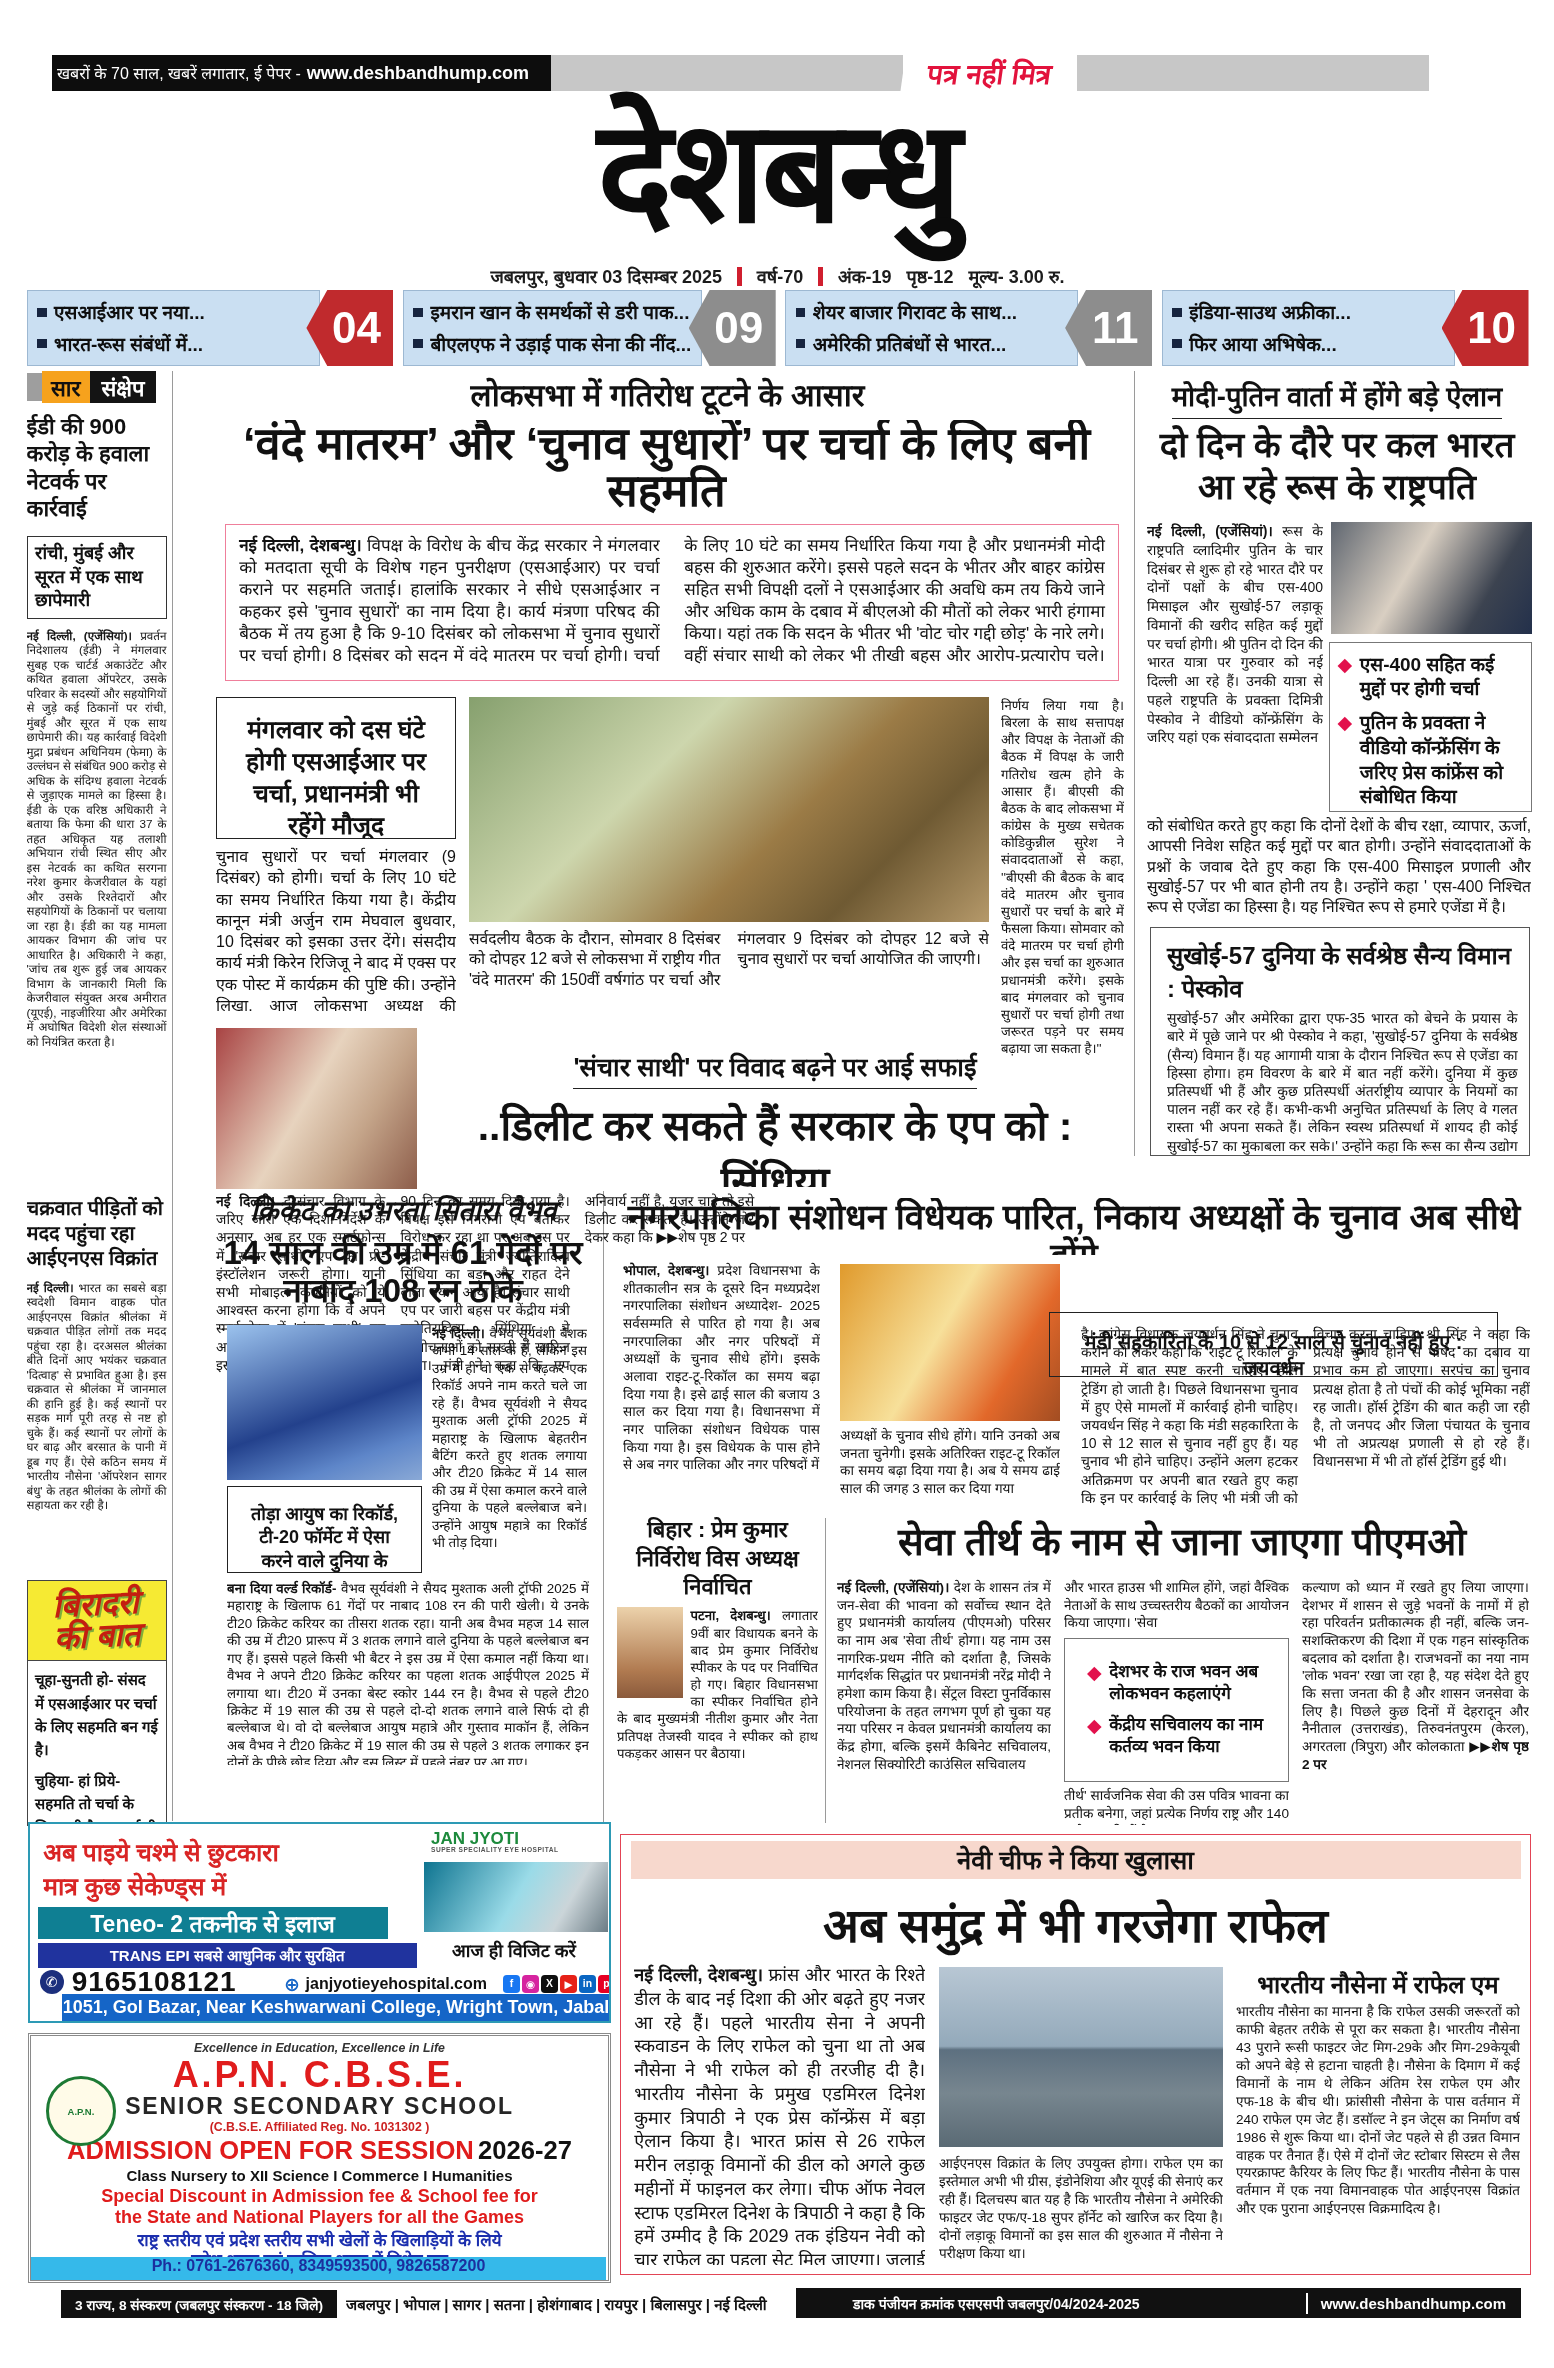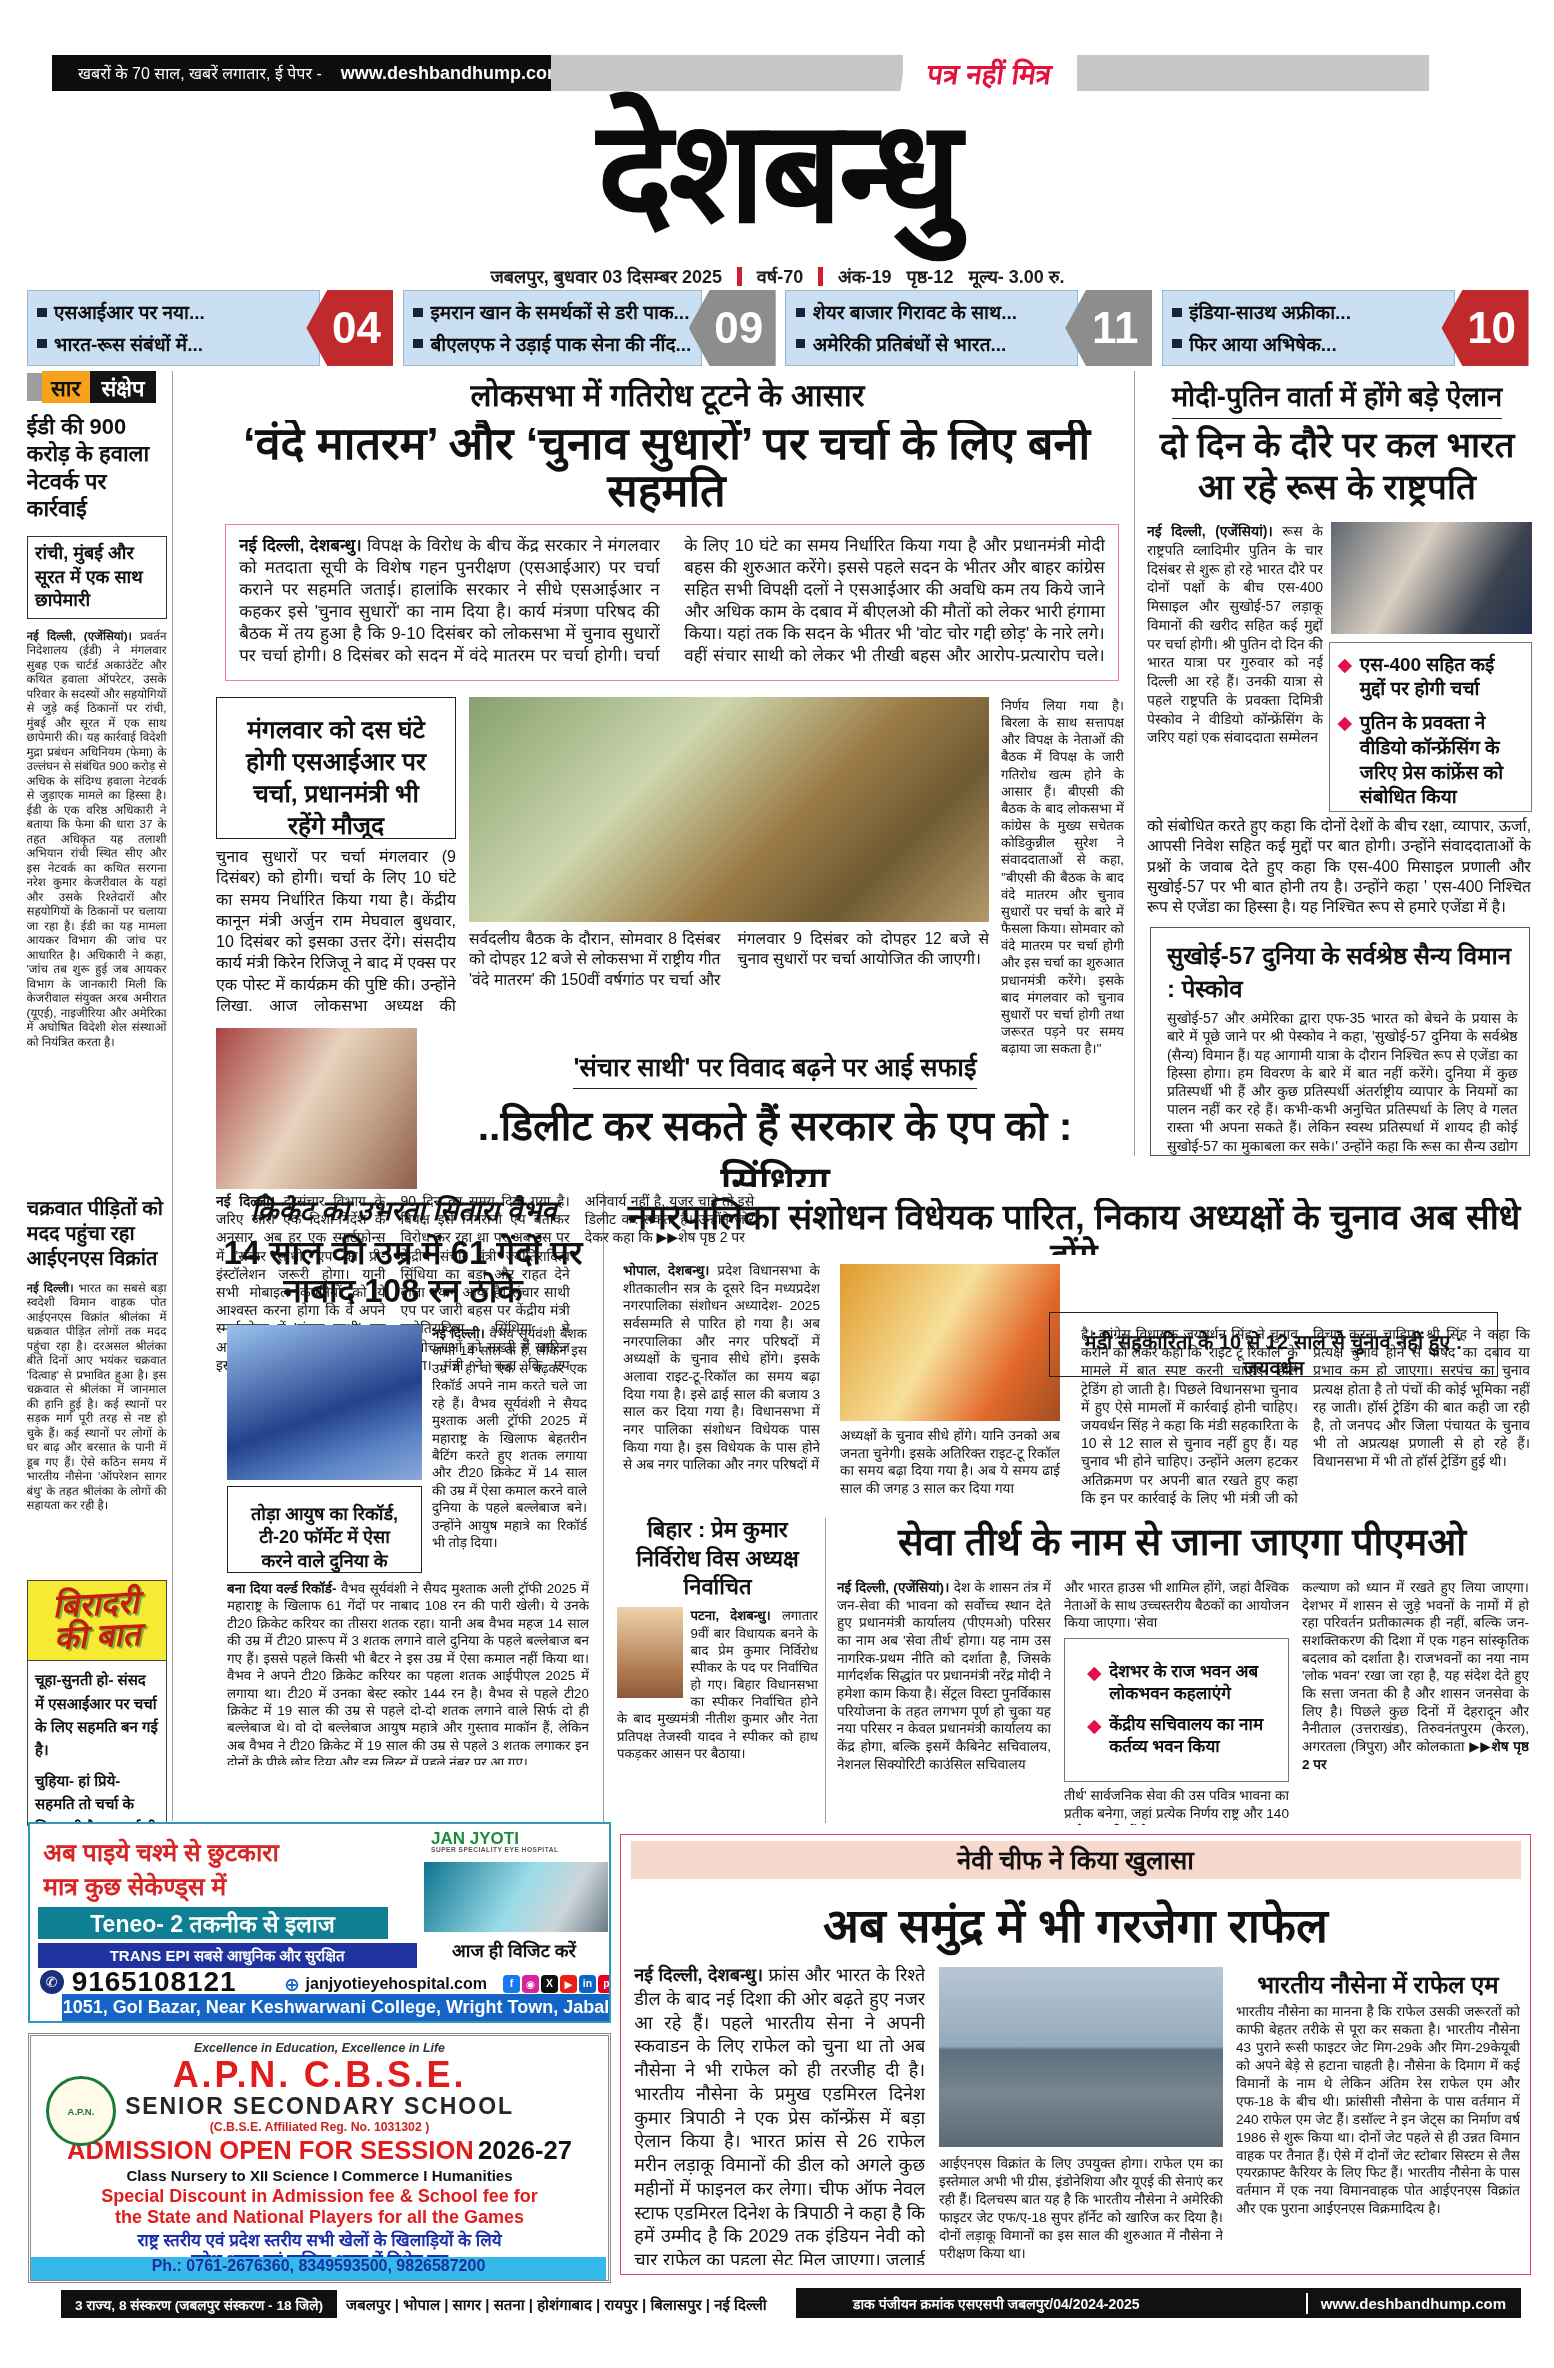--- a/index.html
+++ b/index.html
@@ -6,21 +6,21 @@
   html,body { background:#e8e8e8; }
   body { font-family:"Liberation Sans","DejaVu Sans",sans-serif; }
   .page { position:relative; width:1555px; height:2369px; margin:0 auto; background:#ffffff; color:#111; }
   .abs { position:absolute; overflow:hidden; }
   .vrule { position:absolute; width:0.9px; background:#9a9a9a; }
   .center { text-align:center; }
   .just { text-align:justify; }
 
   
   .topstrip { display:flex; align-items:stretch; }
-  .tagbox { background:#0d0d0d; color:#fff; width:499px; display:flex; align-items:center; gap:19px; padding:0 26px; font-size:16px; white-space:nowrap; }
+  .tagbox { background:#0d0d0d; color:#fff; width:499px; display:flex; align-items:center; gap:6px; padding:0 5px; font-size:16px; white-space:nowrap; }
   .tagbox b { font-size:18px; }
   .graybar { flex:1; background:#c7c7c7; position:relative; }
   .motto-chip { background:#fff; color:#e2123c; font-weight:bold; font-size:28px; padding:0 24.6px; display:flex; align-items:center; transform:skewX(-8deg); }
 
   
   .masthead { font-size:142px; font-weight:bold; line-height:173px; text-align:center; color:#0b0b0b; letter-spacing:-3.8px; white-space:nowrap; }
 
   .dateline { display:flex; justify-content:center; align-items:center; gap:15px; font-size:18px; font-weight:bold; color:#1c1c1c; }
   .redsep { width:4.7px; height:19px; background:#d01f2f; display:inline-block; }
 

